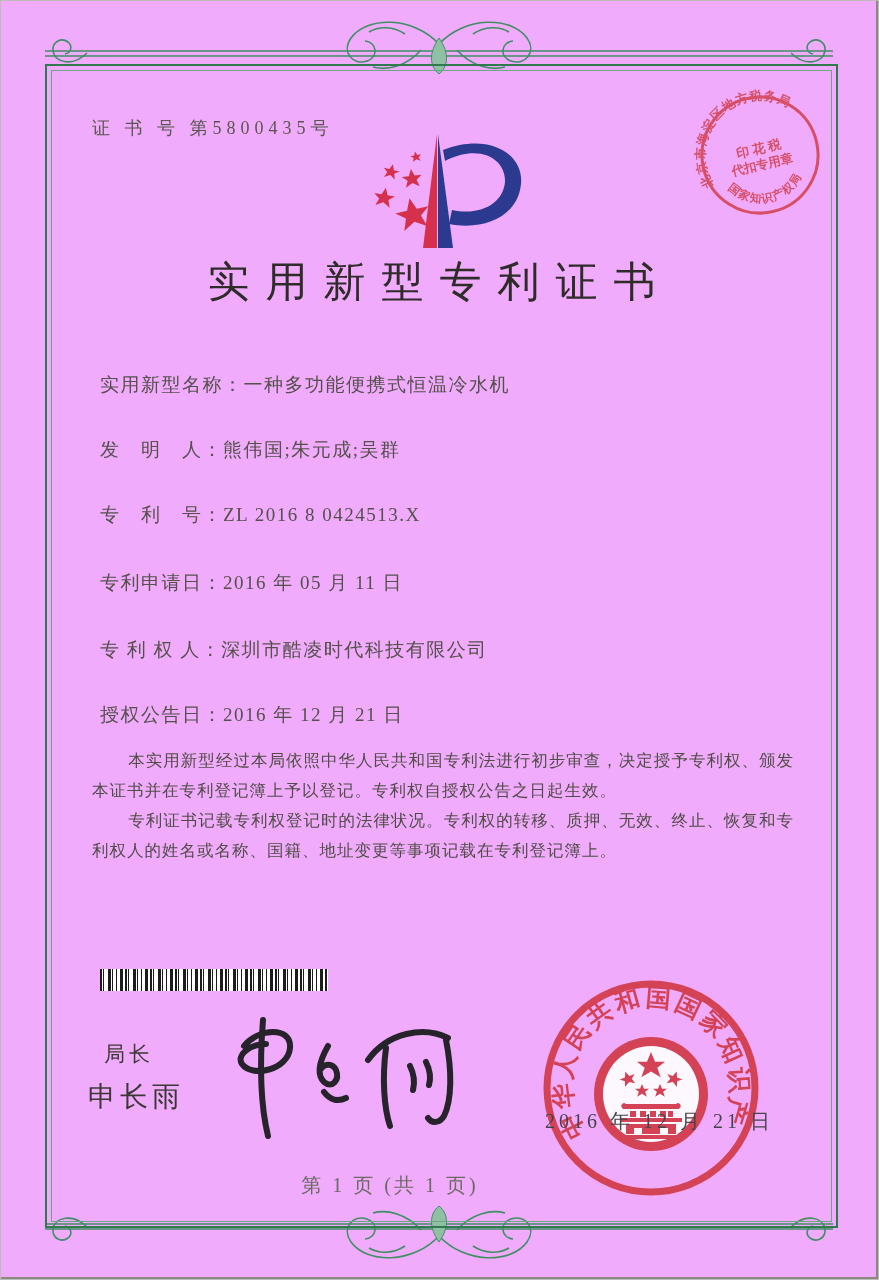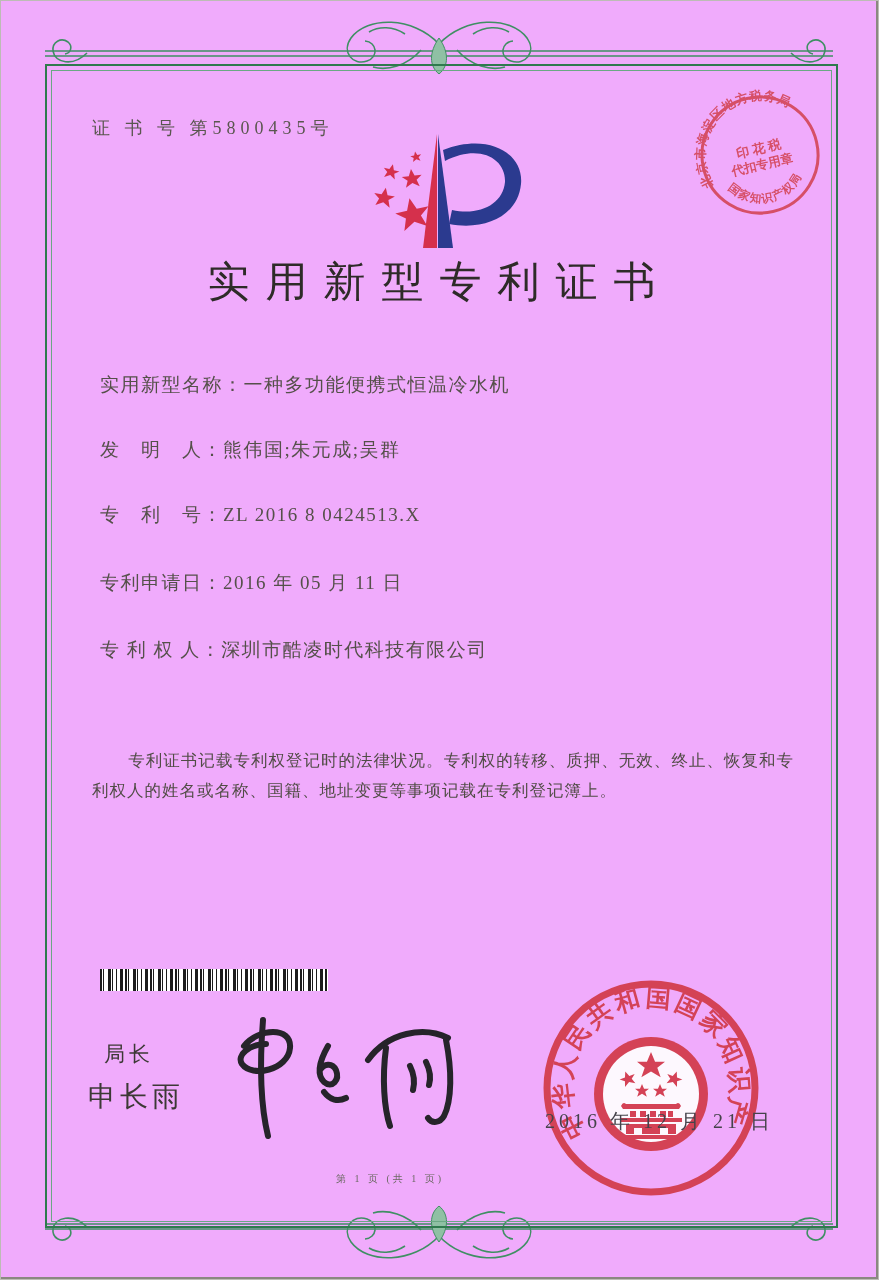--- a/index.html
+++ b/index.html
@@ -35,21 +35,21 @@
       #1c1c1c 0 2px,#fff 2px 3px,#1c1c1c 3px 4px,#fff 4px 8px,
       #1c1c1c 8px 11px,#fff 11px 12px,#1c1c1c 12px 13px,#fff 13px 16px,
       #1c1c1c 16px 17px,#fff 17px 20px,#1c1c1c 20px 23px,#fff 23px 25px);}
   .signer-title{position:absolute;left:104px;top:1040px;font-size:21px;color:#3c3935;letter-spacing:4px;}
   .signer-name{position:absolute;left:88px;top:1078px;font-size:28px;color:#3c3935;letter-spacing:4px;text-align:center;}
   .signature{position:absolute;left:200px;top:1008px;}
   .seal{position:absolute;left:535px;top:972px;opacity:.92;}
   .seal-date{position:absolute;left:545px;top:1108px;font-size:20px;color:#45434b;
     letter-spacing:4px;z-index:5;}
   .footer{position:absolute;left:0;top:1172px;width:780px;text-align:center;
-    font-size:10px;color:#6b6962;letter-spacing:3px;}
+    font-size:20px;color:#6b6962;letter-spacing:3px;}
   .tax-stamp{position:absolute;left:682px;top:77px;transform:rotate(-13deg);opacity:.85;}
   .logo{position:absolute;left:337px;top:130px;}
 </style>
 </head>
 <body>
 
 <div class="page">
 
   <svg class="orn top" viewBox="0 0 800 72">
     <path d="M6,49 H794 M6,54 H794"></path>
@@ -128,22 +128,26 @@
   </div>
   <div class="field" style="top:502px">
     <span>专　利　号：</span><span>ZL 2016 8 0424513.X</span>
   </div>
   <div class="field" style="top:570px">
     <span>专利申请日：</span><span>2016 年 05 月 11 日</span>
   </div>
   <div class="field" style="top:637px">
     <span>专 利 权 人：</span><span>深圳市酷凌时代科技有限公司</span>
   </div>
+  <div class="field" style="top:702px">
+    <span>授权公告日：</span><span>2016 年 12 月 21 日</span>
+  </div>
 
   <div class="body-text">
+    <p>本实用新型经过本局依照中华人民共和国专利法进行初步审查，决定授予专利权、颁发本证书并在专利登记簿上予以登记。专利权自授权公告之日起生效。</p>
     <p>专利证书记载专利权登记时的法律状况。专利权的转移、质押、无效、终止、恢复和专利权人的姓名或名称、国籍、地址变更等事项记载在专利登记簿上。</p>
   </div>
 
   <div class="barcode"></div>
 
   <div class="signer-title">局长</div>
   <div class="signer-name">申长雨</div>
 
   <svg class="signature" width="270" height="140" viewBox="0 0 270 140">
     <g fill="none" stroke="#26242a" stroke-width="6" stroke-linecap="round" stroke-linejoin="round">

